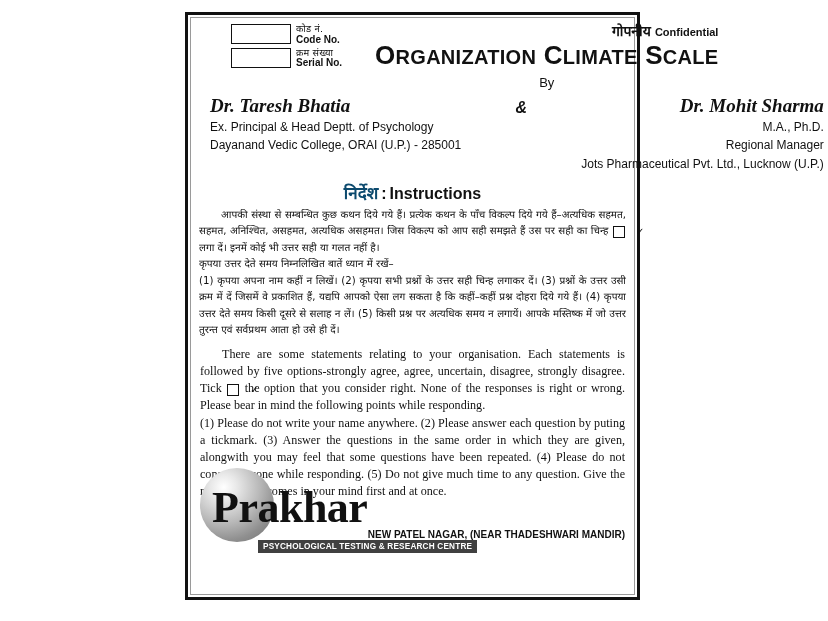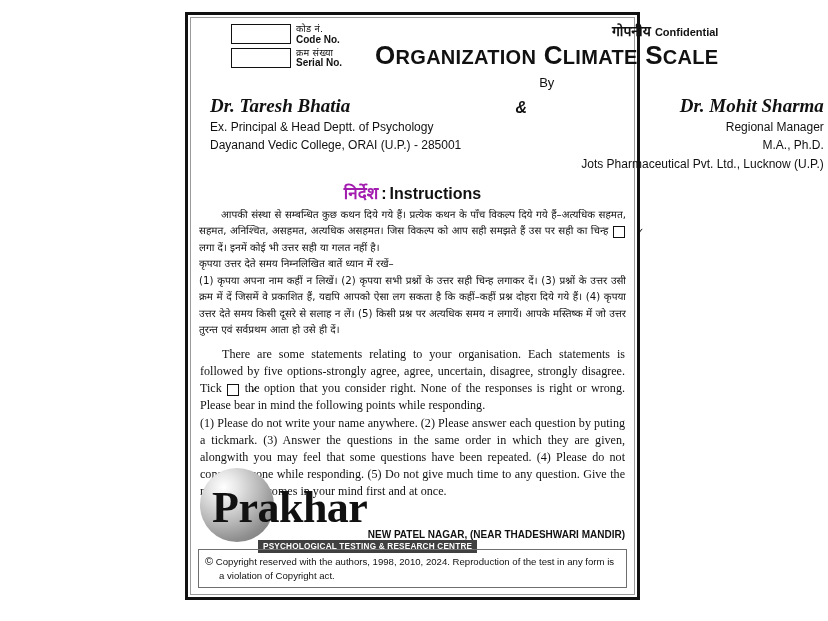--- a/index.html
+++ b/index.html
@@ -143,21 +143,21 @@
   .instr-heading {
     text-align: center;
     margin-top: 9px;
     margin-bottom: 3px;
     white-space: nowrap;
   }
   .instr-hi {
     font-family: "DejaVu Sans", sans-serif;
     font-size: 17px;
     font-weight: bold;
-    color: #a21caf;
+    color: #0c4a6e;
   }
   .instr-sep { font-size: 16px; font-weight: bold; color: #111; margin: 0 3px; }
   .instr-en { font-size: 16px; font-weight: bold; color: #111; }
 
   .hindi-body {
     font-family: "DejaVu Sans", sans-serif;
     font-size: 10.2px;
     line-height: 1.62;
     color: #111;
     text-align: justify;
@@ -305,22 +305,22 @@
 
     <div class="authors">
       <div class="author left">
         <div class="author-name">Dr. Taresh Bhatia</div>
         <div class="author-aff">Ex. Principal &amp; Head Deptt. of Psychology</div>
         <div class="author-aff">Dayanand Vedic College, ORAI (U.P.) - 285001</div>
       </div>
       <div class="amp">&amp;</div>
       <div class="author right">
         <div class="author-name">Dr. Mohit Sharma</div>
+        <div class="author-aff">M.A., Ph.D.</div>
         <div class="author-aff">Regional Manager</div>
-        <div class="author-aff">M.A., Ph.D.</div>
         <div class="author-aff">Jots Pharmaceutical Pvt. Ltd., Lucknow (U.P.)</div>
       </div>
     </div>
 
     <div class="instr-heading">
       <span class="instr-hi">निर्देश</span><span class="instr-sep">:</span><span class="instr-en">Instructions</span>
     </div>
 
     <div class="hindi-body">
       <p class="indent"><span>आपकी संस्था से सम्बन्धित कुछ कथन दिये गये हैं। प्रत्येक कथन के पाँच विकल्प दिये गये हैं–अत्यधिक सहमत, सहमत, अनिश्चित, असहमत, अत्यधिक असहमत। जिस विकल्प को आप सही समझते हैं उस पर सही का चिन्ह</span> <span class="tick">✓</span> <span>लगा दें। इनमें कोई भी उत्तर सही या गलत नहीं है।</span></p>
@@ -337,18 +337,15 @@
       <div class="logo-wrap">
         <div class="sphere"></div>
         <div class="logo-word">Prakhar</div>
         <div class="logo-bar">PSYCHOLOGICAL TESTING &amp; RESEARCH CENTRE</div>
       </div>
       <div class="logo-address">
         <div>NEW PATEL NAGAR, (NEAR THADESHWARI MANDIR)</div>
       </div>
     </div>
 
-    <div class="copyright-box">
-      <div class="copyright-text"><span class="copy-sym">©</span> <span>Copyright reserved with the authors, 1998, 2010, 2024. Reproduction of the test in any form is a violation of Copyright act.</span></div>
-    </div>
 
   </div>
 </div>
 
 </body></html>

